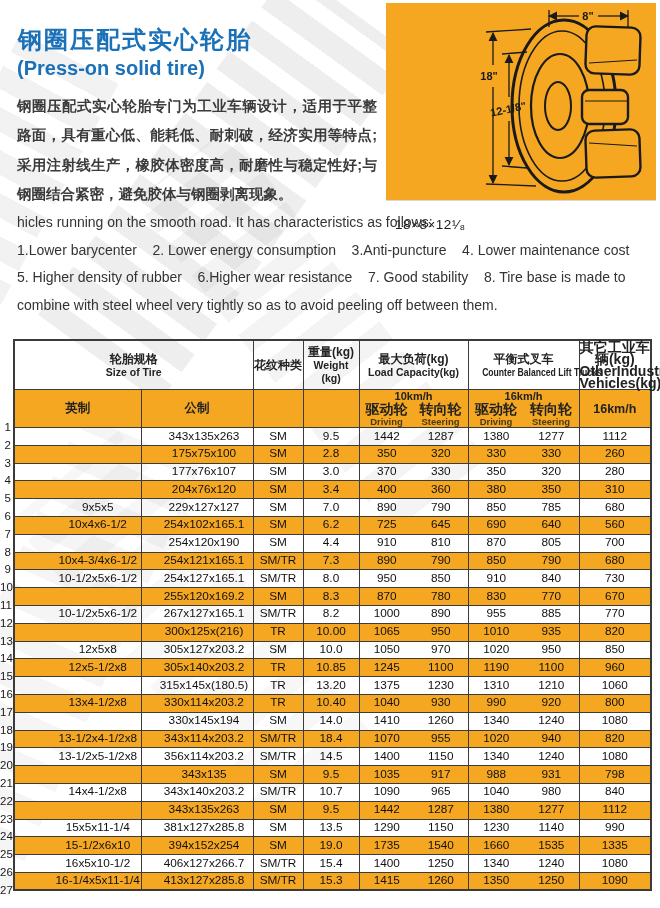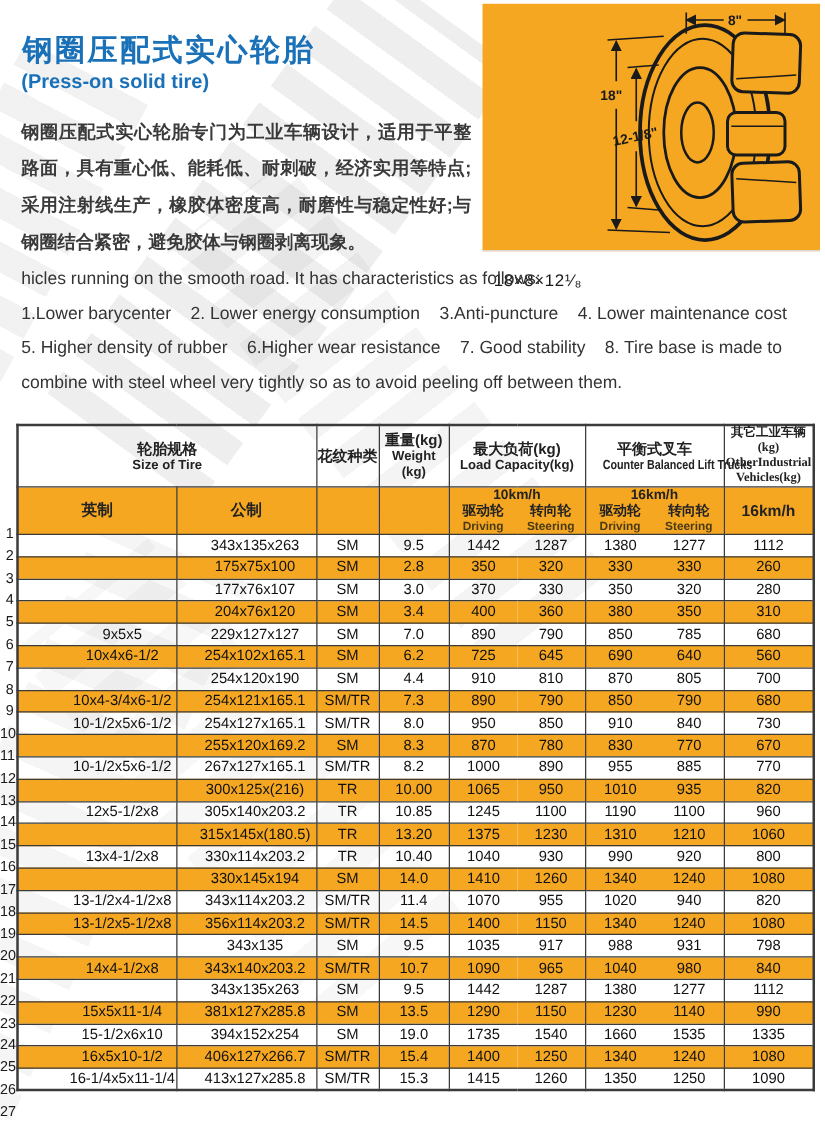--- a/index.html
+++ b/index.html
@@ -19,21 +19,21 @@
       background:repeating-linear-gradient(0deg,#8f8f8f 0 22px,transparent 22px 38px);}
   .wm1{left:150px;top:-30px;width:150px;height:430px;transform:rotate(36deg);opacity:.15;}
   .wm2{left:-50px;top:30px;width:110px;height:300px;transform:rotate(28deg);opacity:.12;}
   .wm3{left:250px;top:120px;width:120px;height:420px;transform:rotate(-38deg);opacity:.10;}
   .wm4{left:-20px;top:420px;width:130px;height:470px;transform:rotate(24deg);opacity:.09;}
   .wm5{left:120px;top:430px;width:140px;height:390px;transform:rotate(-40deg);opacity:.07;}
 
   .title-zh{position:absolute;left:18px;top:24px;z-index:1;
     font-size:24px;font-weight:700;color:var(--blue);letter-spacing:2px;}
   .title-en{position:absolute;left:17px;top:57px;z-index:1;
-    font-size:16px;font-weight:700;color:var(--blue);text-align:center;}
+    font-size:20px;font-weight:700;color:var(--blue);text-align:center;}
   .intro-zh{position:absolute;left:17px;top:92px;width:360px;z-index:1;
     font-size:14.5px;line-height:29.4px;font-weight:600;color:#3a3a3a;text-align:justify;}
 
   .diagram{position:absolute;left:386px;top:3px;width:270px;height:197px;z-index:1;
     background:var(--orange);border-bottom:1px solid #d8d8d8;}
   .diagram svg{position:absolute;left:0;top:0;}
   .size-label{position:absolute;left:9px;top:170px;font-size:13.5px;color:#1a1a1a;letter-spacing:.5px;margin-top:44px;}
 
   .desc{position:absolute;left:17px;top:209px;width:640px;z-index:1;
     font-size:14px;line-height:27.6px;color:#333;}
@@ -43,28 +43,28 @@
   .rownums{position:absolute;left:0;top:419px;width:11px;z-index:1;}
   .rownum{height:17.8px;line-height:17.8px;font-size:11.5px;text-align:right;color:#1a1a1a;}
 
   .table-wrap{position:absolute;left:13px;top:339px;z-index:1;}
   table{border-collapse:collapse;table-layout:fixed;width:637px;border:2px solid var(--border);}
   th,td{border:1px solid var(--border);padding:0;text-align:center;}
   thead .head-a{height:42px;}
   thead .head-a th{background:transparent;font-weight:700;}
   .head-a .zh{font-size:12px;line-height:14px;}
   .head-a .en{font-size:10.5px;line-height:13px;font-weight:700;}
-  .head-a .small{font-size:10px;line-height:12px;font-family:Liberation Serif, serif;}
+  .head-a .small{font-size:14px;line-height:12px;}
   .squeeze{display:inline-block;white-space:nowrap;transform:scaleX(.82);transform-origin:center;}
   thead .head-b{height:38px;}
   thead .head-b th{background:var(--orange);font-weight:700;font-size:12.5px;}
   .head-b .speed{font-size:11px;line-height:13px;font-weight:700;}
   .wheel-row{display:flex;}
   .wheel-row span{width:50%;}
-  .wheel-row.zh2{font-size:11px;line-height:13px;font-weight:700;}
+  .wheel-row.zh2{font-size:14px;line-height:13px;font-weight:700;}
   .wheel-row.en2{font-size:9.5px;line-height:11px;font-weight:700;color:#4a3a14;}
 
   tbody tr{height:17.8px;}
   tbody td{font-size:11.8px;line-height:1;vertical-align:middle;background:transparent;color:#111;}
   tbody tr:nth-child(even) td{background:var(--orange);}
   td.lcd,td.cbd{border-right:none;margin-top:41px;}
   td.lcs,td.cbs{border-left:none;}
   td.imperial{padding-left:40px;}
   td.metric{padding-left:14px;}
 </style>
@@ -367,20 +367,31 @@
             <td class="metric">300x125x(216)</td>
             <td class="pattern">TR</td>
             <td class="weight">10.00</td>
             <td class="lcd">1065</td>
             <td class="lcs">950</td>
             <td class="cbd">1010</td>
             <td class="cbs">935</td>
             <td class="other">820</td>
           </tr>
           <tr>
+            <td class="imperial">12x5x8</td>
+            <td class="metric">305x127x203.2</td>
+            <td class="pattern">SM</td>
+            <td class="weight">10.0</td>
+            <td class="lcd">1050</td>
+            <td class="lcs">970</td>
+            <td class="cbd">1020</td>
+            <td class="cbs">950</td>
+            <td class="other">850</td>
+          </tr>
+          <tr>
             <td class="imperial">12x5-1/2x8</td>
             <td class="metric">305x140x203.2</td>
             <td class="pattern">TR</td>
             <td class="weight">10.85</td>
             <td class="lcd">1245</td>
             <td class="lcs">1100</td>
             <td class="cbd">1190</td>
             <td class="cbs">1100</td>
             <td class="other">960</td>
           </tr>
@@ -414,21 +425,21 @@
             <td class="lcd">1410</td>
             <td class="lcs">1260</td>
             <td class="cbd">1340</td>
             <td class="cbs">1240</td>
             <td class="other">1080</td>
           </tr>
           <tr>
             <td class="imperial">13-1/2x4-1/2x8</td>
             <td class="metric">343x114x203.2</td>
             <td class="pattern">SM/TR</td>
-            <td class="weight">11.4</td>
+            <td class="weight">18.4</td>
             <td class="lcd">1070</td>
             <td class="lcs">955</td>
             <td class="cbd">1020</td>
             <td class="cbs">940</td>
             <td class="other">820</td>
           </tr>
           <tr>
             <td class="imperial">13-1/2x5-1/2x8</td>
             <td class="metric">356x114x203.2</td>
             <td class="pattern">SM/TR</td>

